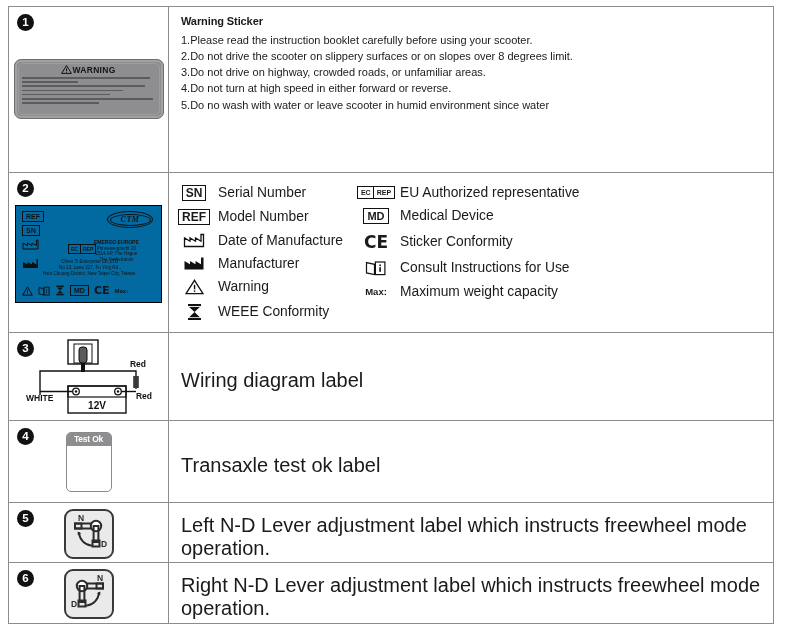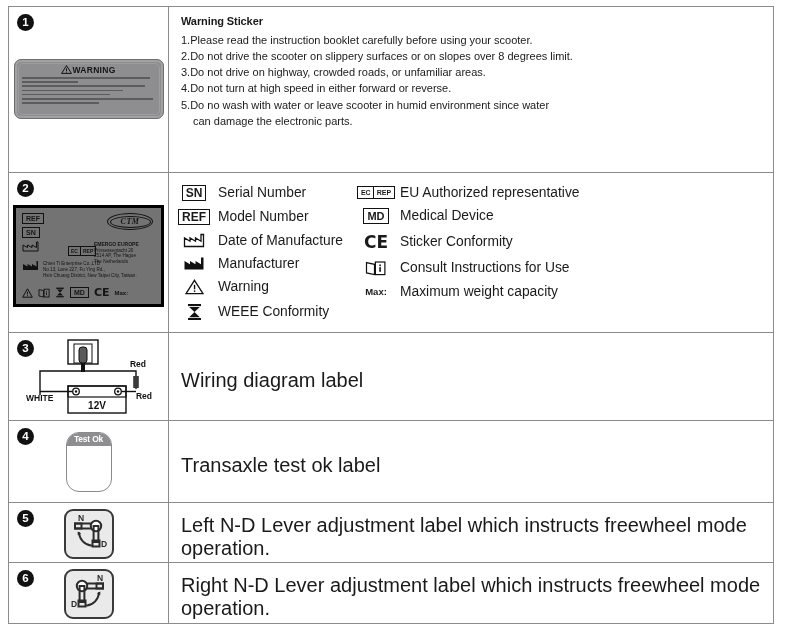--- a/index.html
+++ b/index.html
@@ -125,25 +125,26 @@
     opacity: .72;
   }
 
   
   .r2 { height: 160px; }
   .r2 .cell-right { align-items: center; padding-left: 10px; }
 
   .idlabel {
     width: 145px;
     height: 96px;
-    border: 3px solid #000000;
-    background: #737373;
+    border: 1px solid #000000;
+    background: #0369a1;
     position: relative;
     font-size: 4.6px;
     color: #151515;
+    text-align: center;
   }
   .idlabel .boxsym {
     border: 1px solid #111;
     font-size: 7px;
     font-weight: bold;
     padding: 0 3px;
     display: inline-block;
     line-height: 9px;
   }
   .id-ref { position: absolute; left: 6px; top: 5px; }
@@ -210,21 +211,21 @@
   .wire-label {
     width: 130px; height: 72px;
     position: relative;
   }
 
   
   .r4 { height: 82px; }
   .testok {
     width: 44px; height: 58px;
     border: 1.5px solid #8a8a8a;
-    border-radius: 13px;
+    border-radius: 5px;
     background: #fff;
     position: relative;
     overflow: hidden;
   }
   .testok-head {
     position: absolute; top: 0; left: 0; right: 0;
     height: 13px;
     background: #8e8e90;
     color: #fff;
     font-size: 8.5px;
@@ -278,21 +279,20 @@
     </div>
     <div class="cell-right">
       <div style="width:100%">
         <div class="warn-title">Warning Sticker</div>
         <ul class="warn-list">
           <li>1.Please read the instruction booklet carefully before using your scooter.</li>
           <li>2.Do not drive the scooter on slippery surfaces or on slopes over 8 degrees limit.</li>
           <li>3.Do not drive on highway, crowded roads, or unfamiliar areas.</li>
           <li>4.Do not turn at high speed in either forward or reverse.</li>
           <li>5.Do no wash with water or leave scooter in humid environment since water</li>
-          <li class="warn-cont">can damage the electronic parts.</li>
         </ul>
       </div>
     </div>
   </div>
 
   <div class="row r2">
     <div class="cell-left">
       <div class="num-badge">2</div>
       <div class="thumb-wrap" style="top:32px;">
         <div class="idlabel">

